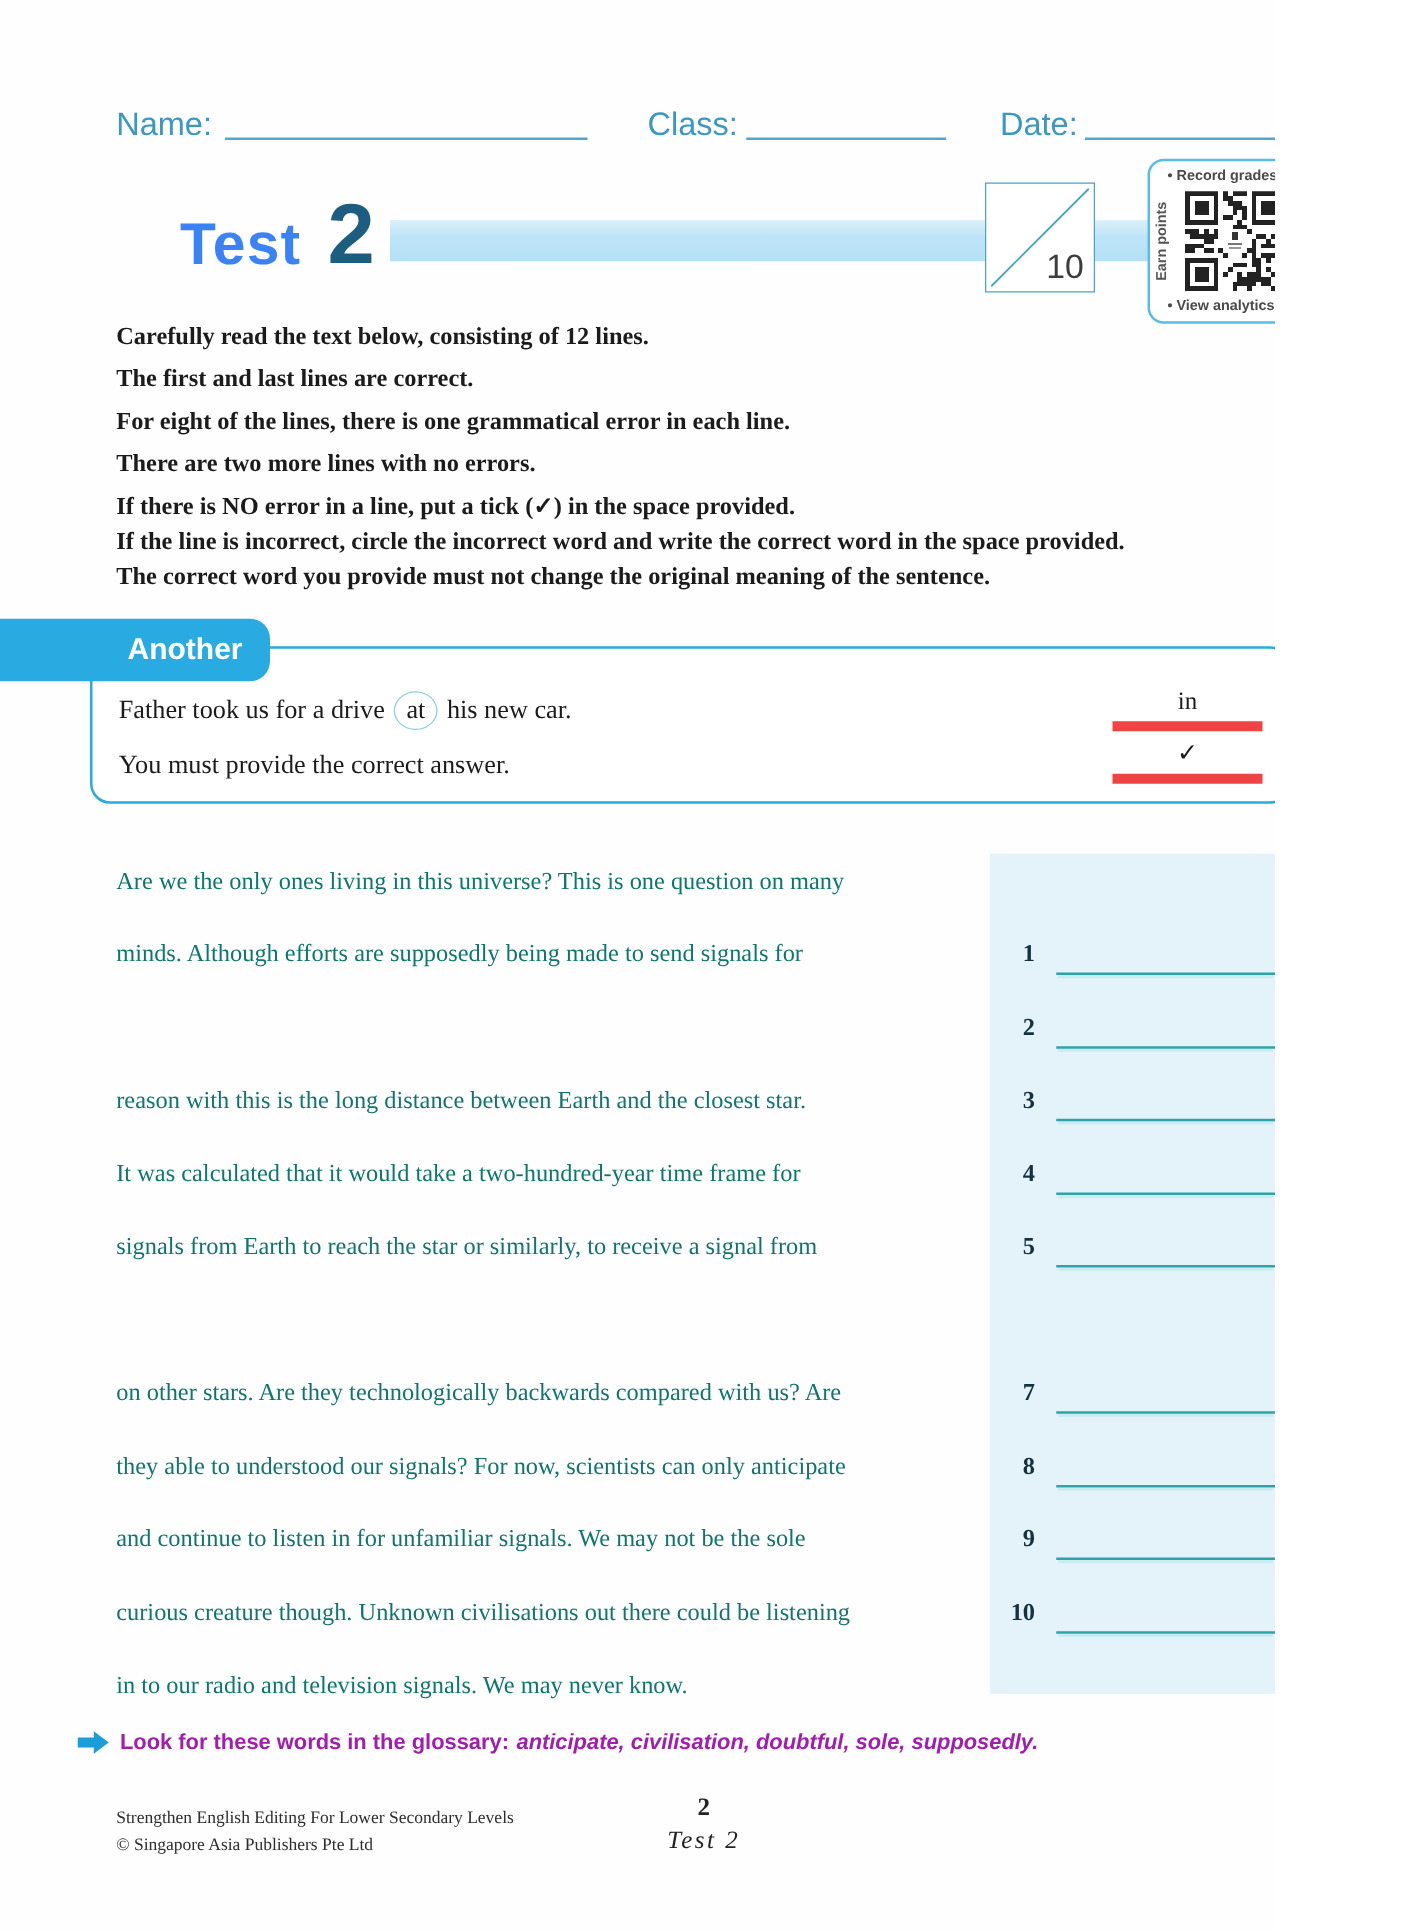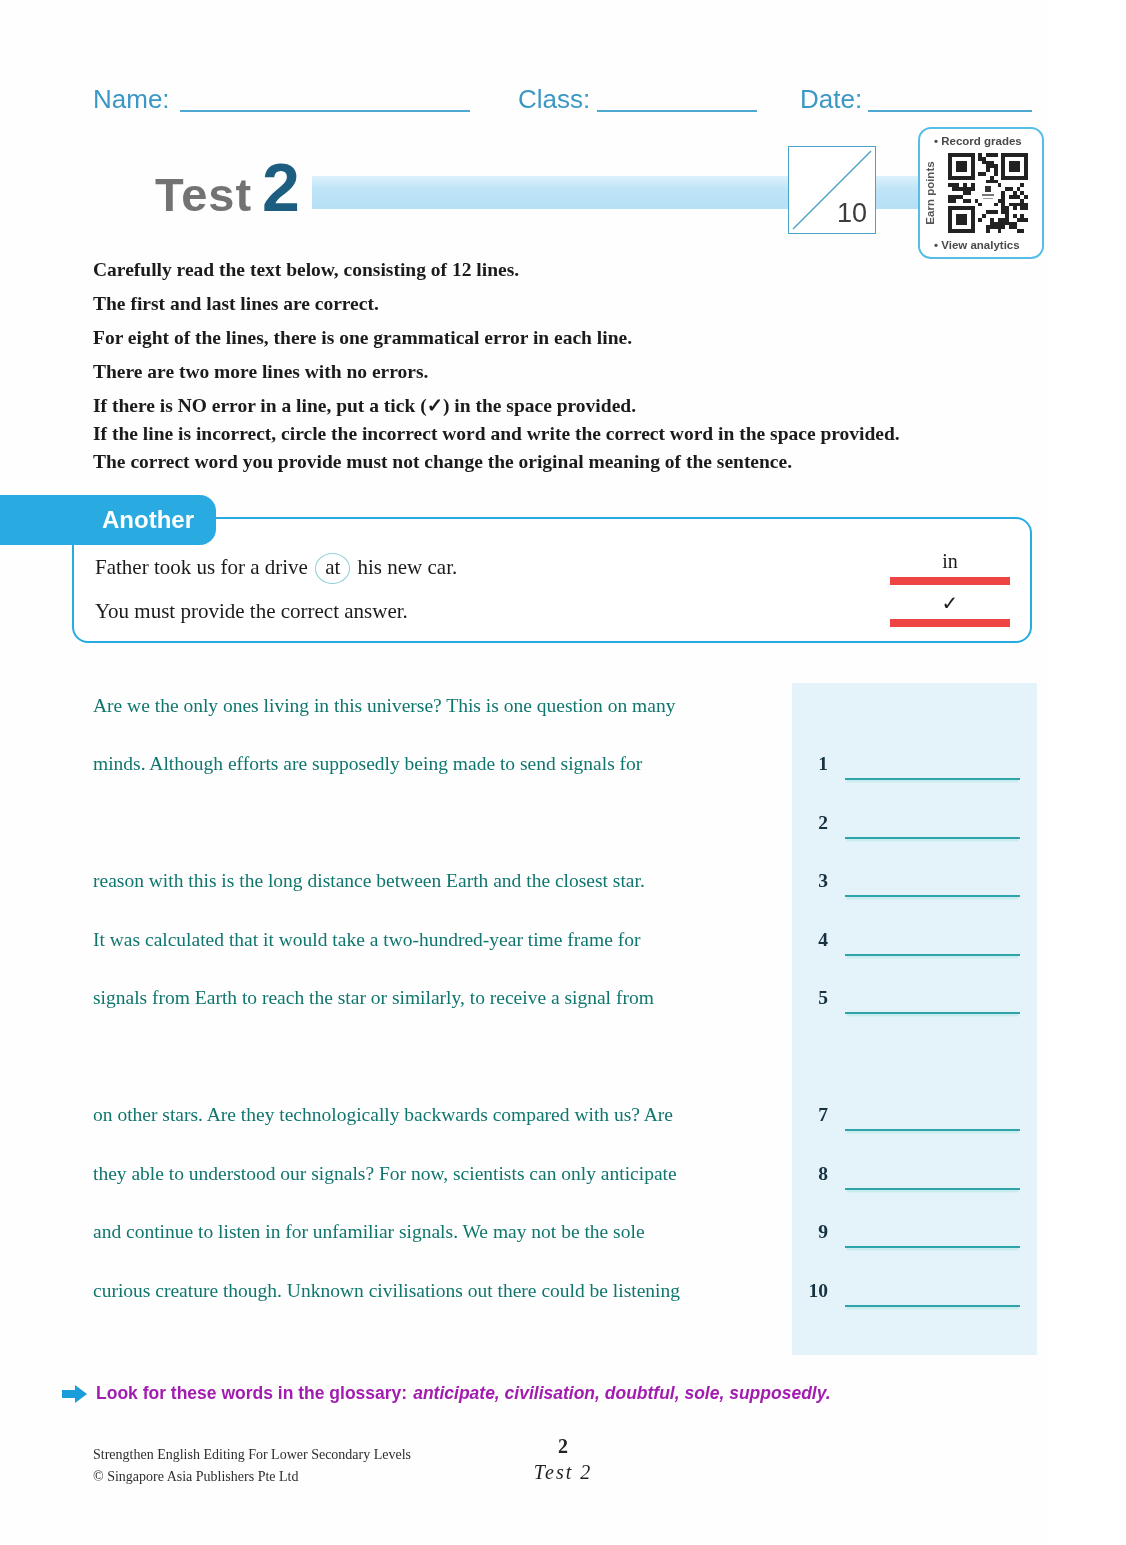--- a/index.html
+++ b/index.html
@@ -1,26 +1,26 @@
 <!DOCTYPE html>
 <html><head>
 <meta charset="utf-8">
 <style>
   html,body{margin:0;padding:0;background:#fff;}
   .page{position:relative;width:1020px;height:1545px;background:#fefefe;overflow:hidden;
-        font-family:"Liberation Serif",serif;color:#1b1b1b;padding-left:28px;}
+        font-family:"Liberation Serif",serif;color:#1b1b1b;}
 
   
   .hdr-label{position:absolute;top:84px;font-family:"Liberation Sans",sans-serif;
              font-size:26px;color:#3b97c4;}
   .hdr-line{position:absolute;top:84px;height:26px;border-bottom:2px solid #4fa8d2;}
 
   
-  .title-test{position:absolute;left:155px;top:167px;font-family:"Liberation Sans",sans-serif;
-              font-weight:bold;font-size:47px;color:#737373;letter-spacing:1px;}
+  .title-test{position:absolute;left:144px;top:167px;font-family:"Liberation Sans",sans-serif;
+              font-weight:bold;font-size:47px;color:#3b82f6;letter-spacing:1px;}
   .title-num{position:absolute;left:262px;top:148px;font-family:"Liberation Sans",sans-serif;
              font-weight:bold;font-size:68px;color:#1d5d80;}
   .title-bar{position:absolute;left:312px;top:176px;width:730px;height:33px;
              background:linear-gradient(to bottom,#dcf1fb 0%,#bfe4f7 40%,#b5e0f5 100%);}
   .score-box{position:absolute;left:788px;top:146px;width:86px;height:86px;background:#fff;
              border:1.5px solid #4aa4c9;}
   .score-box svg{position:absolute;left:0;top:0;}
   .score-val{position:absolute;right:8px;bottom:4px;font-family:"Liberation Sans",sans-serif;
              font-size:27px;color:#3c3c3c;}
   .qr-box{position:absolute;left:918px;top:127px;width:122px;height:128px;background:#fff;
@@ -304,20 +304,24 @@
     <div class="p-row" style="top:538px;">
       <span class="p-text">and continue to listen in for unfamiliar signals. We may not be the sole</span>
       <span class="p-num">9</span>
       <span class="p-line"></span>
     </div>
     <div class="p-row" style="top:597px;">
       <span class="p-text">curious creature though. Unknown civilisations out there could be listening</span>
       <span class="p-num">10</span>
       <span class="p-line"></span>
     </div>
+    <div class="p-row no-answer" style="top:655px;">
+      <span class="p-text">in to our radio and television signals. We may never know.</span>
+
+    </div>
   </div>
 
   <div class="glossary">
     <span class="arrow">
       <svg width="26" height="20" viewBox="0 0 26 20">
         <polygon points="0,6 13,6 13,1 25,10 13,19 13,14 0,14" fill="#1b9dd9"></polygon>
       </svg>
     </span>
     <span>Look for these words in the glossary:</span>
     <span class="words">anticipate, civilisation, doubtful, sole, supposedly.</span>

